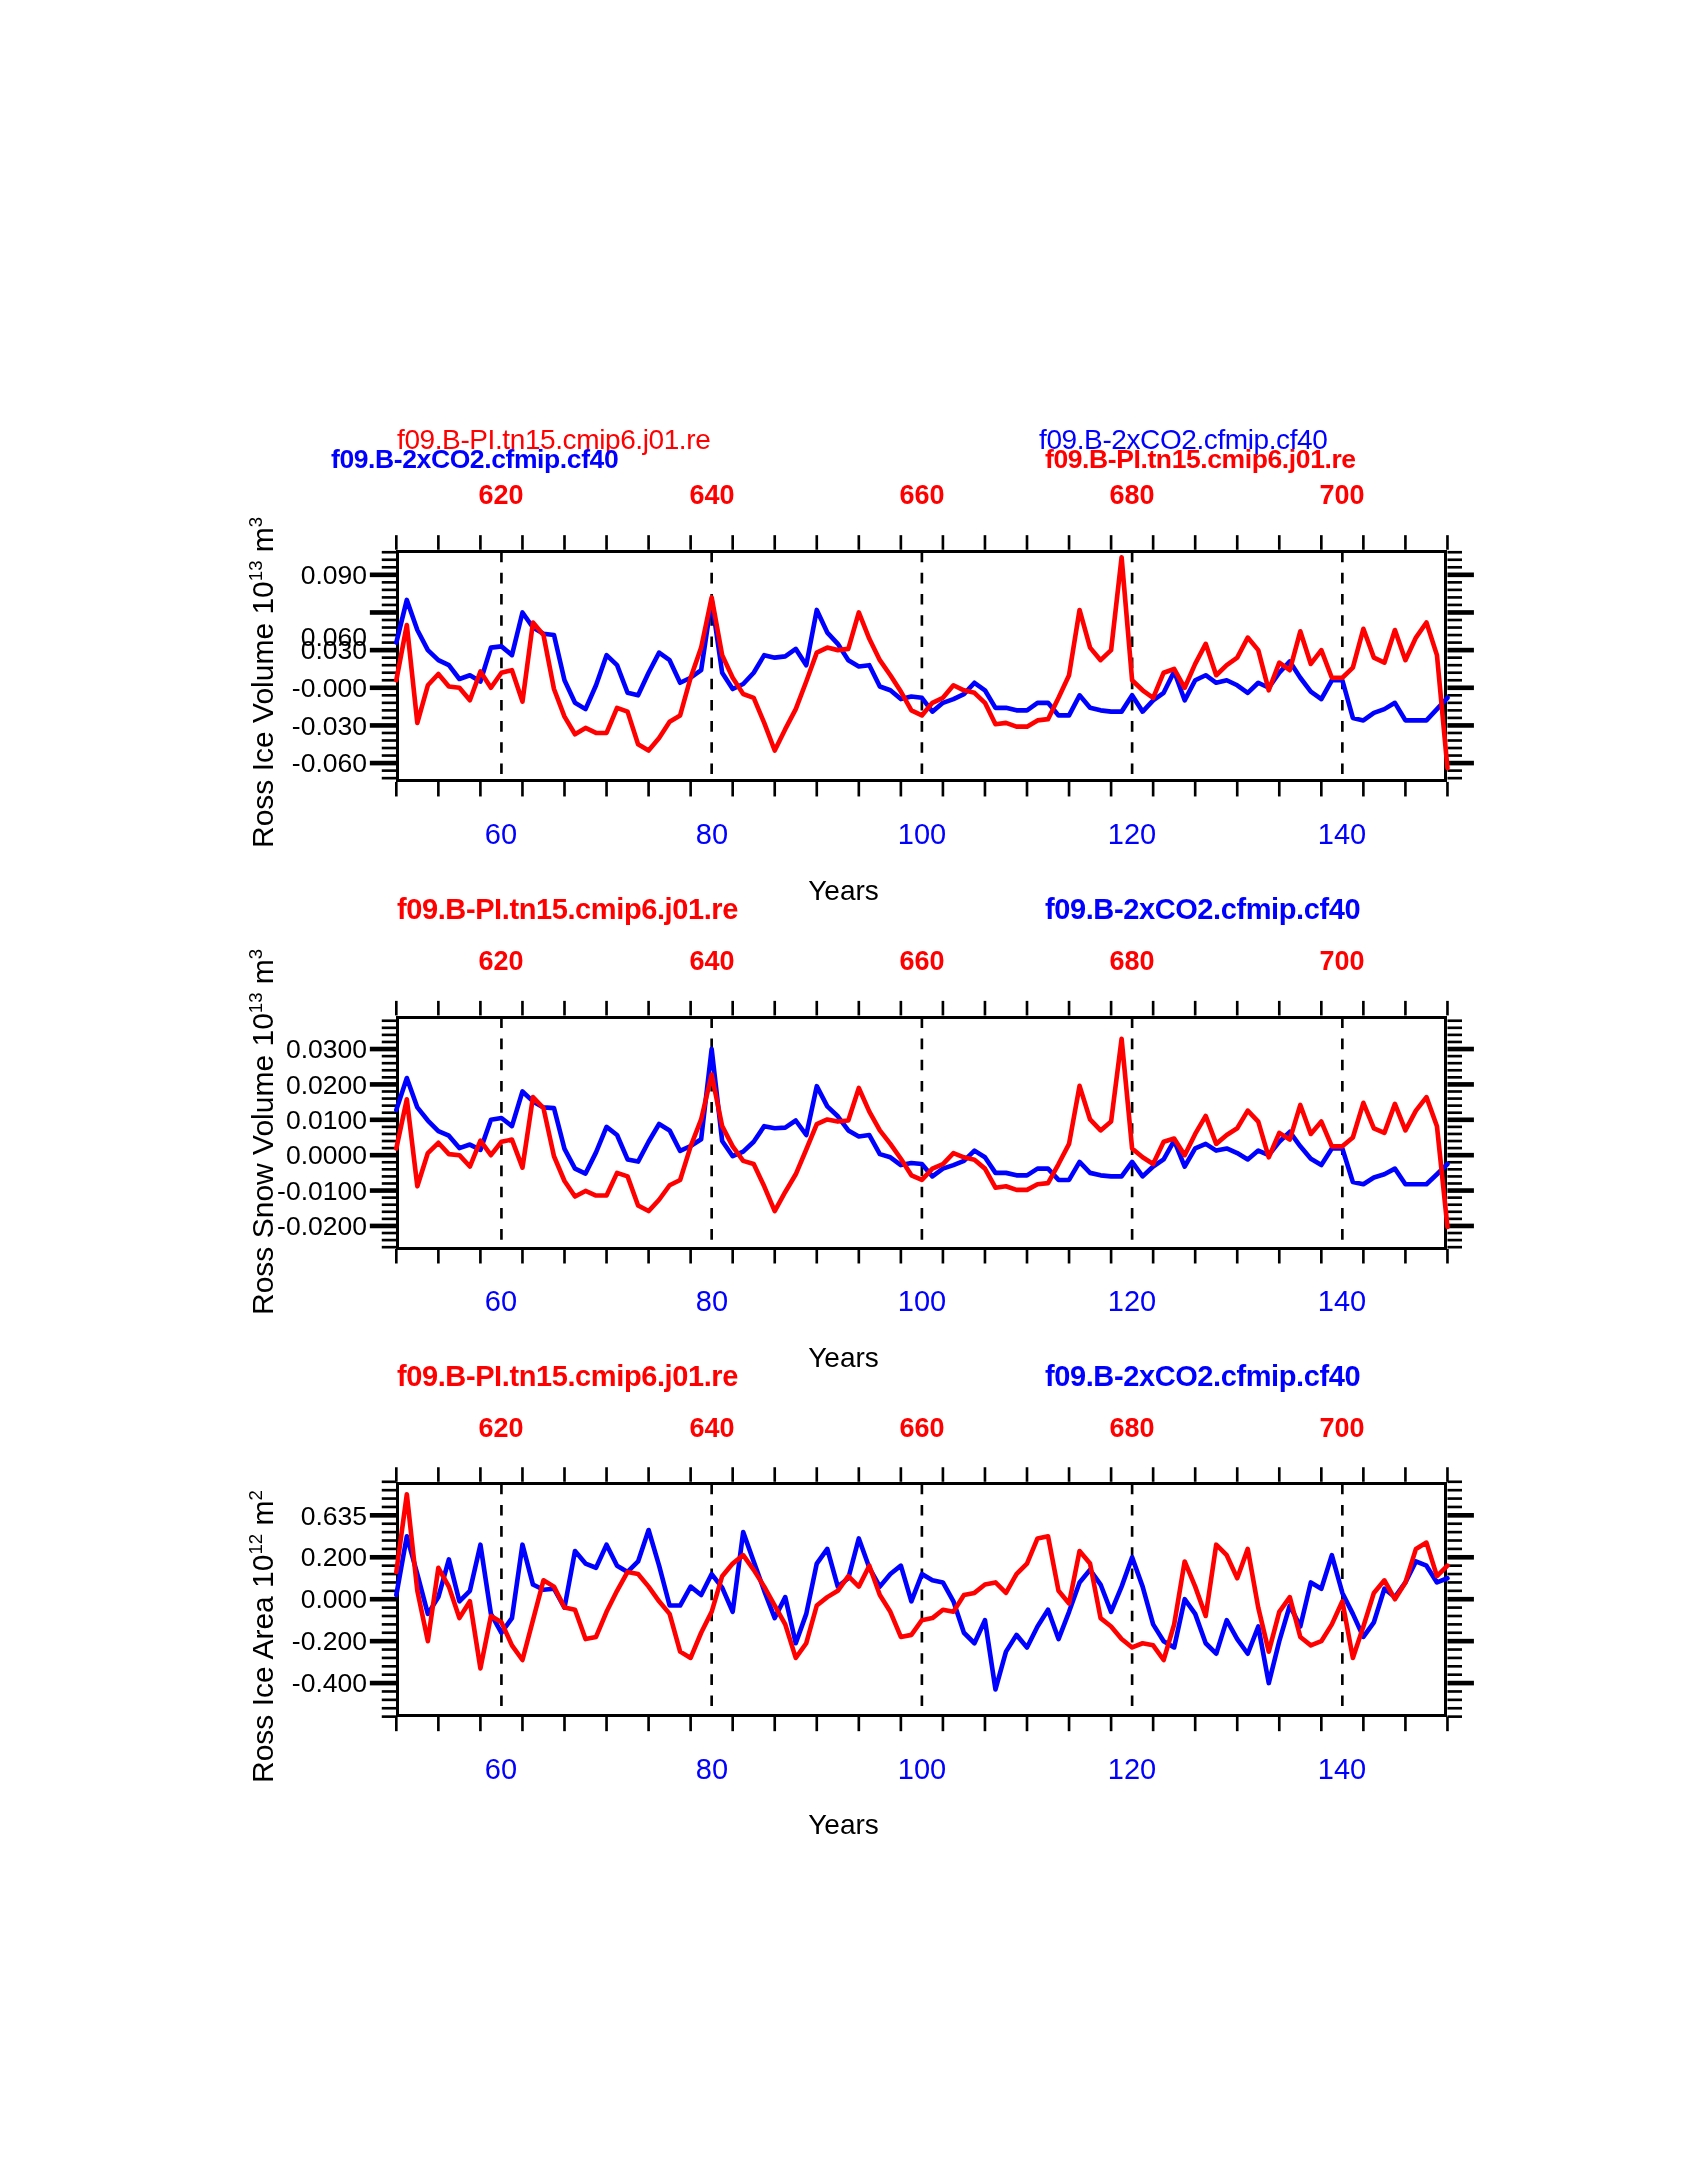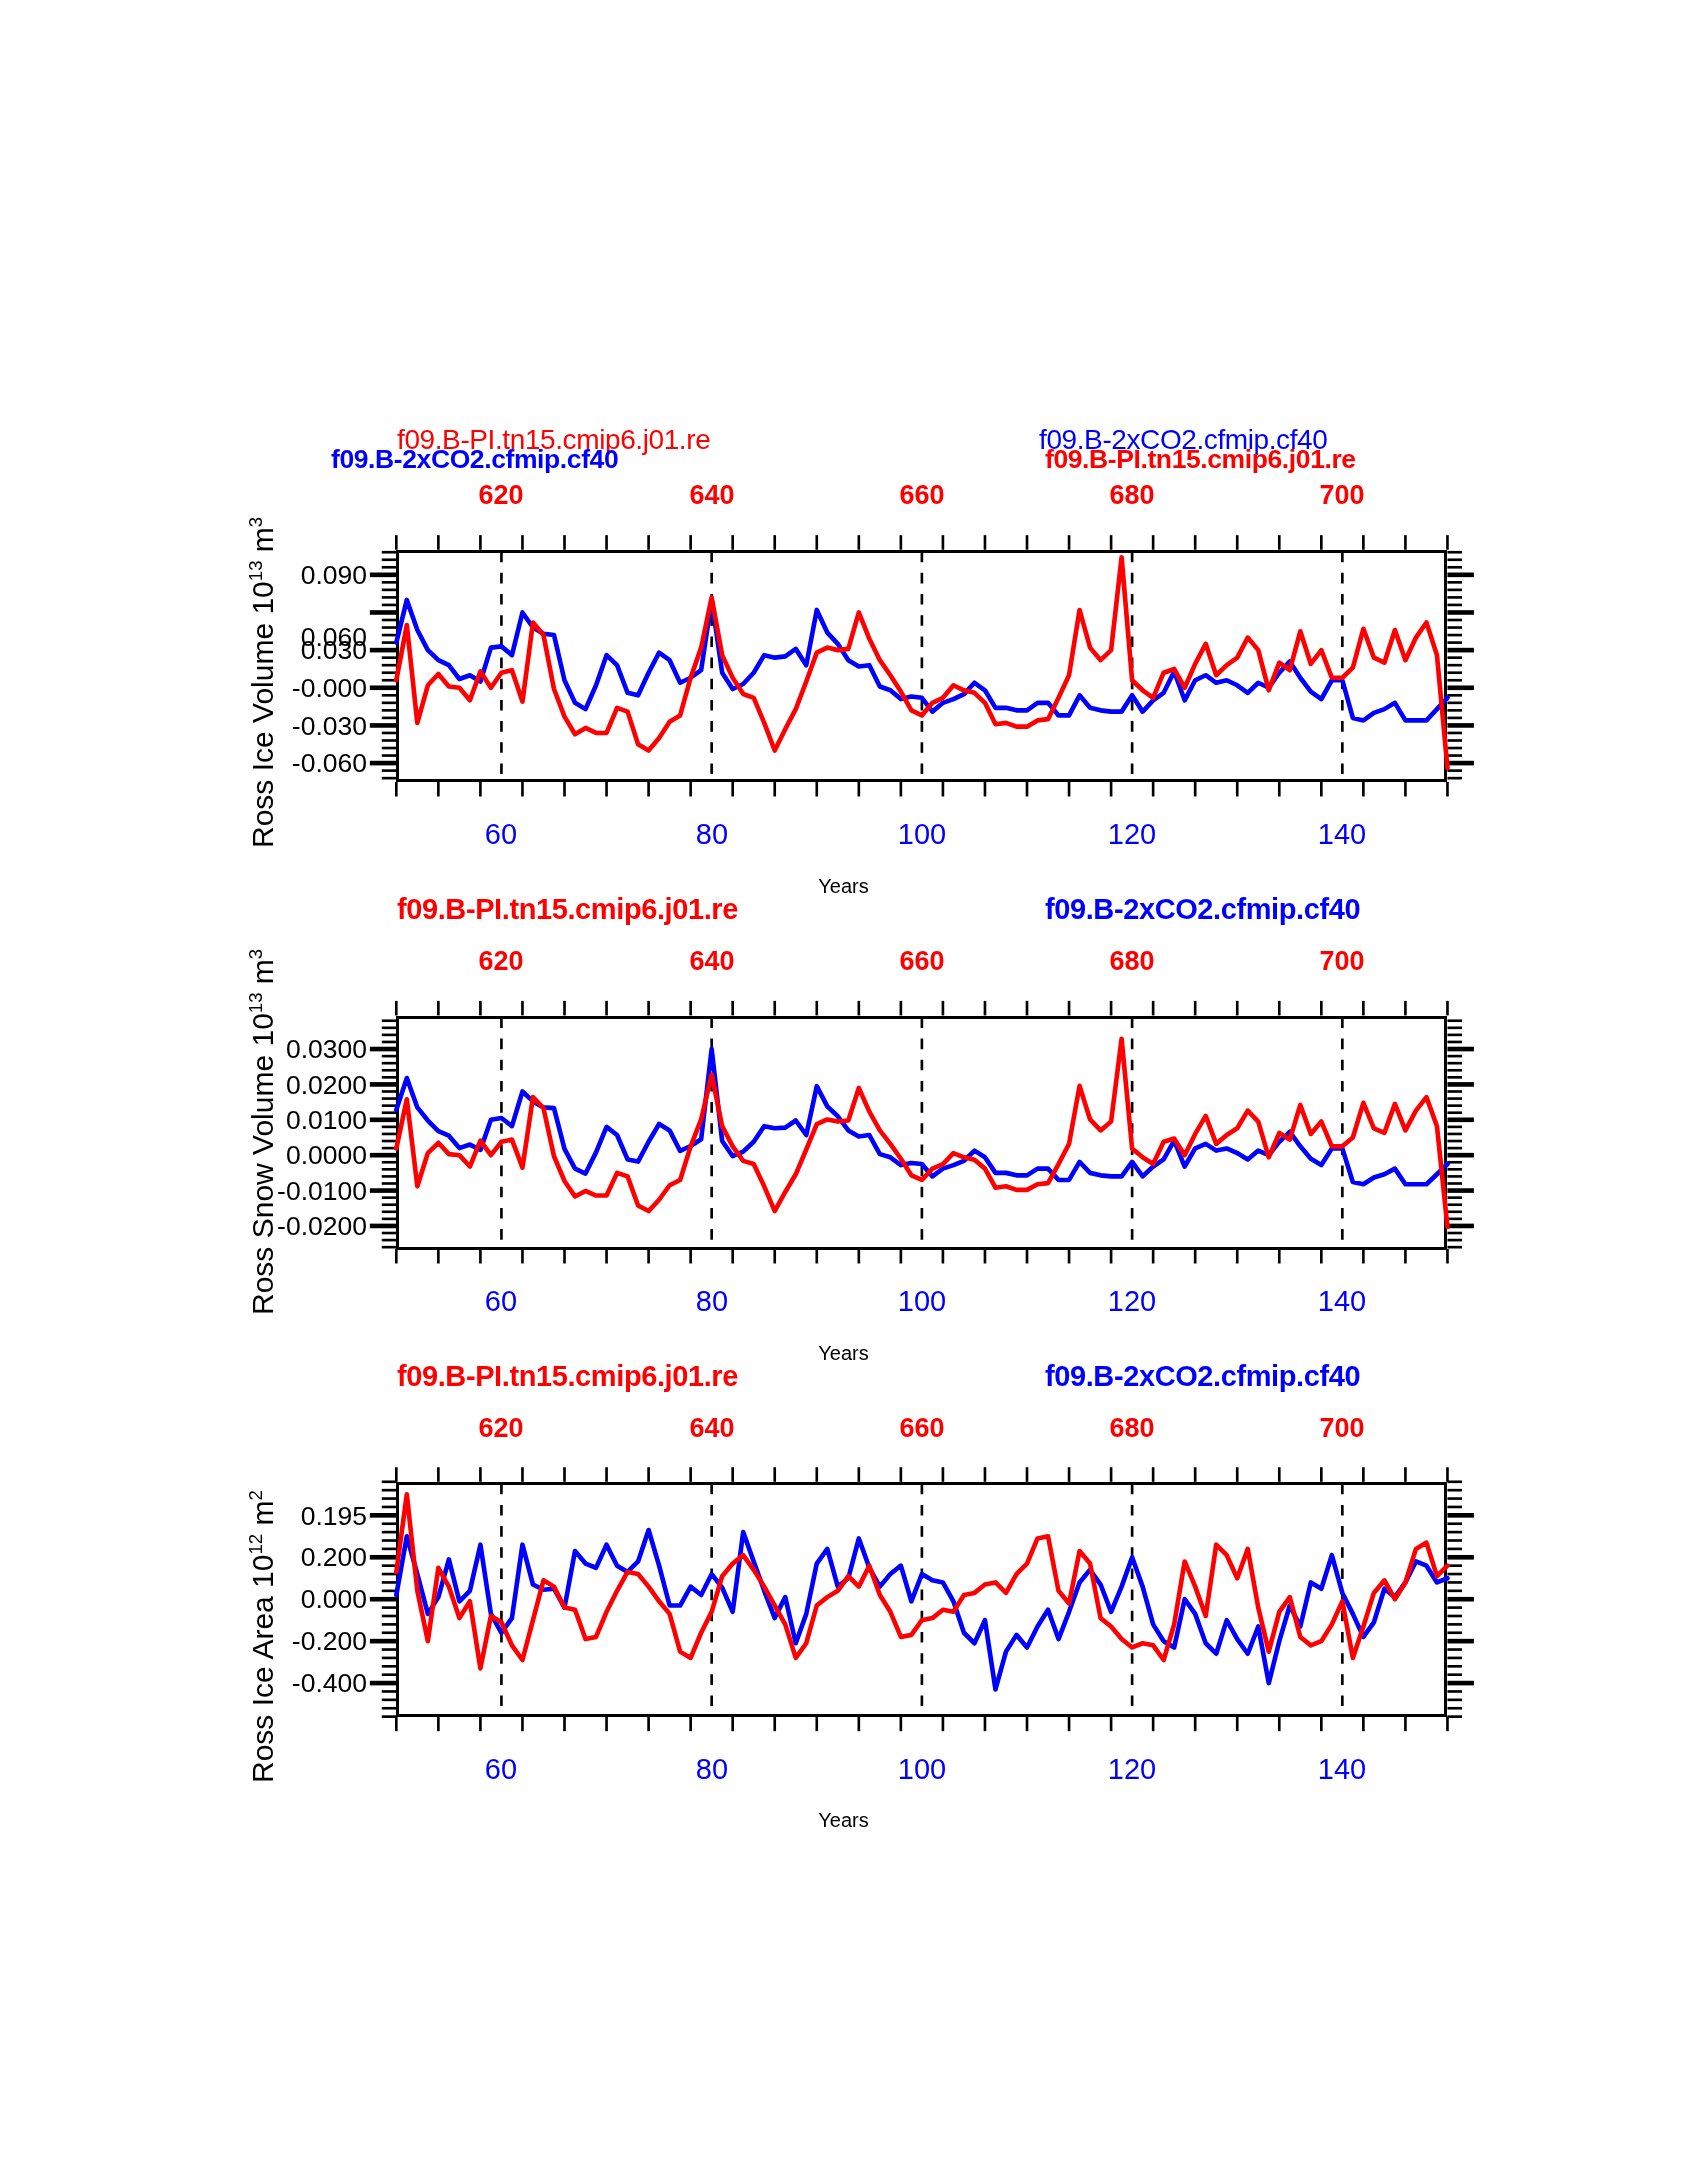--- a/index.html
+++ b/index.html
@@ -30,21 +30,21 @@
   .bottick{
     position:absolute;color:#0000ff;font-weight:normal;font-size:29px;
     font-family:"Liberation Sans",sans-serif;transform:translateX(-50%);
   }
   .ylab{
     position:absolute;color:#000;font-size:26.5px;text-align:right;
     font-family:"Liberation Sans",sans-serif;transform:translateY(-50%);
     white-space:nowrap;
   }
   .axistitle{
-    position:absolute;color:#000;font-size:20px;text-align:center;
+    position:absolute;color:#000;font-size:28px;text-align:center;
     font-family:"Liberation Sans",sans-serif;white-space:nowrap;
   }
   .ytitle{
     position:absolute;color:#000;font-size:30px;white-space:nowrap;
     font-family:"Liberation Sans",sans-serif;
     transform-origin:0 0;transform:rotate(-90deg);
   }
   .ytitle sup{font-size:0.62em;vertical-align:super;}
 </style>
 </head>
@@ -463,21 +463,21 @@
       <line y1="2278.035714285714" y2="2278.035714285714" x1="2188" x2="2210" stroke="#000" stroke-width="4"></line>
       <line y1="2265.357142857143" y2="2265.357142857143" x1="599" x2="577" stroke="#000" stroke-width="4"></line>
       <line y1="2265.357142857143" y2="2265.357142857143" x1="2188" x2="2210" stroke="#000" stroke-width="4"></line>
       <line y1="2252.6785714285716" y2="2252.6785714285716" x1="599" x2="577" stroke="#000" stroke-width="4"></line>
       <line y1="2252.6785714285716" y2="2252.6785714285716" x1="2188" x2="2210" stroke="#000" stroke-width="4"></line>
       <line y1="2240" y2="2240" x1="599" x2="577" stroke="#000" stroke-width="4"></line>
       <line y1="2240" y2="2240" x1="2188" x2="2210" stroke="#000" stroke-width="4"></line>
       <polyline points="599,2411.160714285714 614.89,2322.410714285714 630.78,2379.464285714286 646.67,2439.6875 662.56,2414.3303571428573 678.45,2357.276785714286 694.34,2420.6696428571427 710.23,2404.8214285714284 726.12,2335.089285714286 742.01,2439.6875 757.9,2468.214285714286 773.79,2446.026785714286 789.6800000000001,2335.089285714286 805.5699999999999,2395.3125 821.46,2403.2366071428573 837.35,2401.651785714286 853.24,2430.1785714285716 869.13,2344.598214285714 885.02,2363.6160714285716 900.9100000000001,2369.9553571428573 916.8,2335.089285714286 932.69,2366.785714285714 948.5799999999999,2376.2946428571427 964.47,2360.4464285714284 980.36,2312.901785714286 996.25,2366.785714285714 1012.14,2427.0089285714284 1028.03,2427.0089285714284 1043.92,2398.4821428571427 1059.81,2411.160714285714 1075.7,2379.464285714286 1091.59,2400.066964285714 1107.48,2436.5178571428573 1123.37,2316.0714285714284 1139.26,2360.4464285714284 1155.15,2404.8214285714284 1171.04,2446.026785714286 1186.9299999999998,2414.3303571428573 1202.8200000000002,2484.0625 1218.71,2439.6875 1234.6,2363.6160714285716 1250.49,2341.4285714285716 1266.38,2398.4821428571427 1282.27,2385.8035714285716 1298.1599999999999,2325.5803571428573 1314.0500000000002,2369.9553571428573 1329.94,2398.4821428571427 1345.83,2379.464285714286 1361.72,2366.785714285714 1377.6100000000001,2420.6696428571427 1393.5,2379.464285714286 1409.3899999999999,2388.973214285714 1425.28,2392.1428571428573 1441.17,2420.6696428571427 1457.06,2468.214285714286 1472.95,2484.0625 1488.8400000000001,2449.1964285714284 1504.73,2553.7946428571427 1520.62,2496.7410714285716 1536.51,2471.3839285714284 1552.4,2490.401785714286 1568.29,2458.7053571428573 1584.1799999999998,2433.348214285714 1600.0700000000002,2477.723214285714 1615.96,2436.5178571428573 1631.8500000000001,2392.1428571428573 1647.74,2373.125 1663.63,2395.3125 1679.52,2436.5178571428573 1695.4099999999999,2398.4821428571427 1711.3,2354.1071428571427 1727.19,2398.4821428571427 1743.08,2455.535714285714 1758.97,2480.892857142857 1774.86,2490.401785714286 1790.75,2417.5 1806.64,2439.6875 1822.53,2484.0625 1838.42,2499.910714285714 1854.31,2449.1964285714284 1870.2,2477.723214285714 1886.0900000000001,2499.910714285714 1901.98,2458.7053571428573 1917.87,2544.285714285714 1933.76,2480.892857142857 1949.6499999999999,2427.0089285714284 1965.54,2458.7053571428573 1981.43,2392.1428571428573 1997.32,2401.651785714286 2013.21,2350.9375 2029.1000000000001,2407.9910714285716 2044.99,2439.6875 2060.88,2474.5535714285716 2076.77,2452.3660714285716 2092.66,2401.651785714286 2108.55,2414.3303571428573 2124.44,2392.1428571428573 2140.33,2360.4464285714284 2156.2200000000003,2366.785714285714 2172.1099999999997,2392.1428571428573 2188,2385.8035714285716" fill="none" stroke="#0000ff" stroke-width="7" stroke-linejoin="round" stroke-linecap="round"></polyline>
       <polyline points="599,2376.2946428571427 614.89,2259.0178571428573 630.78,2404.8214285714284 646.67,2480.892857142857 662.56,2369.9553571428573 678.45,2398.4821428571427 694.34,2446.026785714286 710.23,2420.6696428571427 726.12,2522.098214285714 742.01,2442.8571428571427 757.9,2452.3660714285716 773.79,2487.2321428571427 789.6800000000001,2509.4196428571427 805.5699999999999,2449.1964285714284 821.46,2388.973214285714 837.35,2398.4821428571427 853.24,2430.1785714285716 869.13,2433.348214285714 885.02,2477.723214285714 900.9100000000001,2474.5535714285716 916.8,2436.5178571428573 932.69,2404.8214285714284 948.5799999999999,2376.2946428571427 964.47,2379.464285714286 980.36,2398.4821428571427 996.25,2420.6696428571427 1012.14,2439.6875 1028.03,2496.7410714285716 1043.92,2506.25 1059.81,2468.214285714286 1075.7,2436.5178571428573 1091.59,2382.6339285714284 1107.48,2363.6160714285716 1123.37,2350.9375 1139.26,2373.125 1155.15,2398.4821428571427 1171.04,2427.0089285714284 1186.9299999999998,2455.535714285714 1202.8200000000002,2506.25 1218.71,2484.0625 1234.6,2427.0089285714284 1250.49,2414.3303571428573 1266.38,2404.8214285714284 1282.27,2382.6339285714284 1298.1599999999999,2398.4821428571427 1314.0500000000002,2366.785714285714 1329.94,2411.160714285714 1345.83,2436.5178571428573 1361.72,2474.5535714285716 1377.6100000000001,2471.3839285714284 1393.5,2449.1964285714284 1409.3899999999999,2446.026785714286 1425.28,2433.348214285714 1441.17,2436.5178571428573 1457.06,2411.160714285714 1472.95,2407.9910714285716 1488.8400000000001,2395.3125 1504.73,2392.1428571428573 1520.62,2407.9910714285716 1536.51,2379.464285714286 1552.4,2363.6160714285716 1568.29,2325.5803571428573 1584.1799999999998,2322.410714285714 1600.0700000000002,2404.8214285714284 1615.96,2423.839285714286 1631.8500000000001,2344.598214285714 1647.74,2363.6160714285716 1663.63,2446.026785714286 1679.52,2458.7053571428573 1695.4099999999999,2477.723214285714 1711.3,2490.401785714286 1727.19,2484.0625 1743.08,2487.2321428571427 1758.97,2509.4196428571427 1774.86,2455.535714285714 1790.75,2360.4464285714284 1806.64,2398.4821428571427 1822.53,2442.8571428571427 1838.42,2335.089285714286 1854.31,2350.9375 1870.2,2385.8035714285716 1886.0900000000001,2341.4285714285716 1901.98,2430.1785714285716 1917.87,2496.7410714285716 1933.76,2436.5178571428573 1949.6499999999999,2414.3303571428573 1965.54,2474.5535714285716 1981.43,2487.2321428571427 1997.32,2480.892857142857 2013.21,2455.535714285714 2029.1000000000001,2420.6696428571427 2044.99,2506.25 2060.88,2458.7053571428573 2076.77,2407.9910714285716 2092.66,2388.973214285714 2108.55,2417.5 2124.44,2392.1428571428573 2140.33,2341.4285714285716 2156.2200000000003,2331.9196428571427 2172.1099999999997,2382.6339285714284 2188,2366.785714285714" fill="none" stroke="#ff0000" stroke-width="7" stroke-linejoin="round" stroke-linecap="round"></polyline>
     </svg>
-    <div class="ylab" style="left: 198px; width: 169px; top: 1516px;">0.195</div>
+    <div class="ylab" style="left: 198px; width: 169px; top: 1516px;">0.635</div>
     <div class="ylab" style="left: 198px; width: 169px; top: 1557px;">0.200</div>
     <div class="ylab" style="left: 198px; width: 169px; top: 1599px;">0.000</div>
     <div class="ylab" style="left: 198px; width: 169px; top: 1641px;">-0.200</div>
     <div class="ylab" style="left: 198px; width: 169px; top: 1683px;">-0.400</div>
     <div class="ytitle" style="left: 245px; top: 1783px;">Ross Ice Area 10<sup>12</sup> m<sup>2</sup></div>
     <div class="bottick" style="left: 501px; top: 1753px;">60</div>
     <div class="bottick" style="left: 712px; top: 1753px;">80</div>
     <div class="bottick" style="left: 922px; top: 1753px;">100</div>
     <div class="bottick" style="left: 1132px; top: 1753px;">120</div>
     <div class="bottick" style="left: 1342px; top: 1753px;">140</div>

